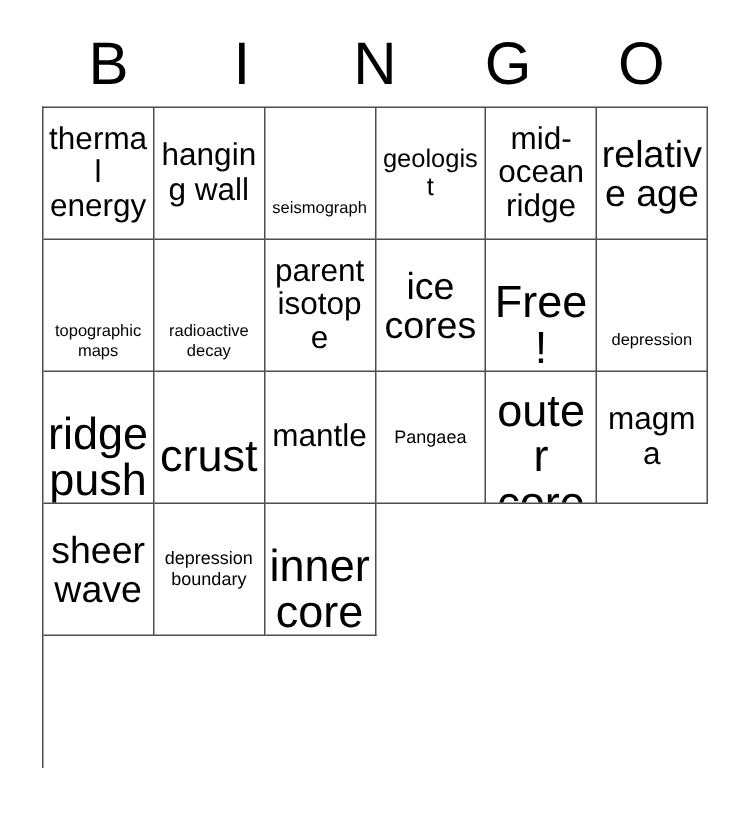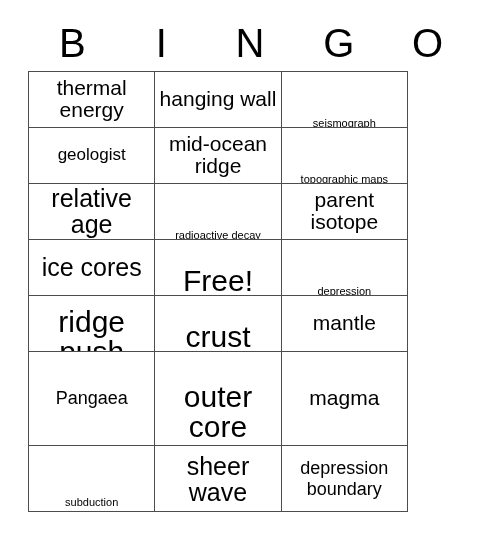--- a/index.html
+++ b/index.html
@@ -37,27 +37,27 @@
     font-size: 40px;
     line-height: 1;
     font-weight: 400;
     letter-spacing: 0px;
     color: #000000;
   }
   #grid {
     position: absolute;
     left: 28px;
     top: 71px;
-    width: 380px;
+    width: 444px;
     height: 441px;
     box-sizing: border-box;
     border-top: 1px solid #4d4d4d;
     border-left: 1px solid #4d4d4d;
     display: grid;
-    grid-template-columns: repeat(3, 1fr);
+    grid-template-columns: repeat(6, 1fr);
     grid-template-rows: repeat(5, 1fr);
   }
   .cell {
     box-sizing: border-box;
     border-right: 1px solid #4d4d4d;
     border-bottom: 1px solid #4d4d4d;
     display: flex;
     align-items: center;
     justify-content: center;
     text-align: center;
@@ -66,21 +66,21 @@
   }
   .cell-text {
     display: block;
     width: 100%;
     line-height: 1.04;
     word-break: break-word;
     hyphens: none;
   }
   
   .fs-xs  { font-size: 11px; line-height: 1.18; margin-top: 48px; }
-  .fs-s   { font-size: 18px; line-height: 1.14; }
+  .fs-s   { font-size: 12px; line-height: 1.14; }
   .fs-m   { font-size: 17px; line-height: 1.10; }
   .fs-l   { font-size: 21px; line-height: 1.06; }
   .fs-xl  { font-size: 25px; line-height: 1.04; }
   .fs-xxl { font-size: 30px; line-height: 1.02; margin-top: 28px; }
 </style>
 </head>
 <body>
 
 <div id="bingo-card">
 
@@ -102,24 +102,24 @@
       <div class="cell">
         <span class="cell-text fs-xs">seismograph</span>
       </div>
       <div class="cell">
         <span class="cell-text fs-m">geologist</span>
       </div>
       <div class="cell">
         <span class="cell-text fs-l">mid-ocean ridge</span>
       </div>
       <div class="cell">
-        <span class="cell-text fs-xs">topographic maps</span>
+        <span class="cell-text fs-xl">relative age</span>
       </div>
       <div class="cell">
-        <span class="cell-text fs-xl">relative age</span>
+        <span class="cell-text fs-xs">topographic maps</span>
       </div>
       <div class="cell">
         <span class="cell-text fs-xs">radioactive decay</span>
       </div>
       <div class="cell">
         <span class="cell-text fs-l">parent isotope</span>
       </div>
       <div class="cell">
         <span class="cell-text fs-xl">ice cores</span>
       </div>
@@ -141,23 +141,23 @@
       <div class="cell">
         <span class="cell-text fs-s">Pangaea</span>
       </div>
       <div class="cell">
         <span class="cell-text fs-xxl">outer core</span>
       </div>
       <div class="cell">
         <span class="cell-text fs-l">magma</span>
       </div>
       <div class="cell">
-        <span class="cell-text fs-xs">subduction</span>
-      </div>
-      <div class="cell">
         <span class="cell-text fs-xl">sheer wave</span>
       </div>
       <div class="cell">
         <span class="cell-text fs-s">depression boundary</span>
+      </div>
+      <div class="cell">
+        <span class="cell-text fs-xxl">inner core</span>
       </div>
     </div>
 
 </div>
 
 </body></html>

